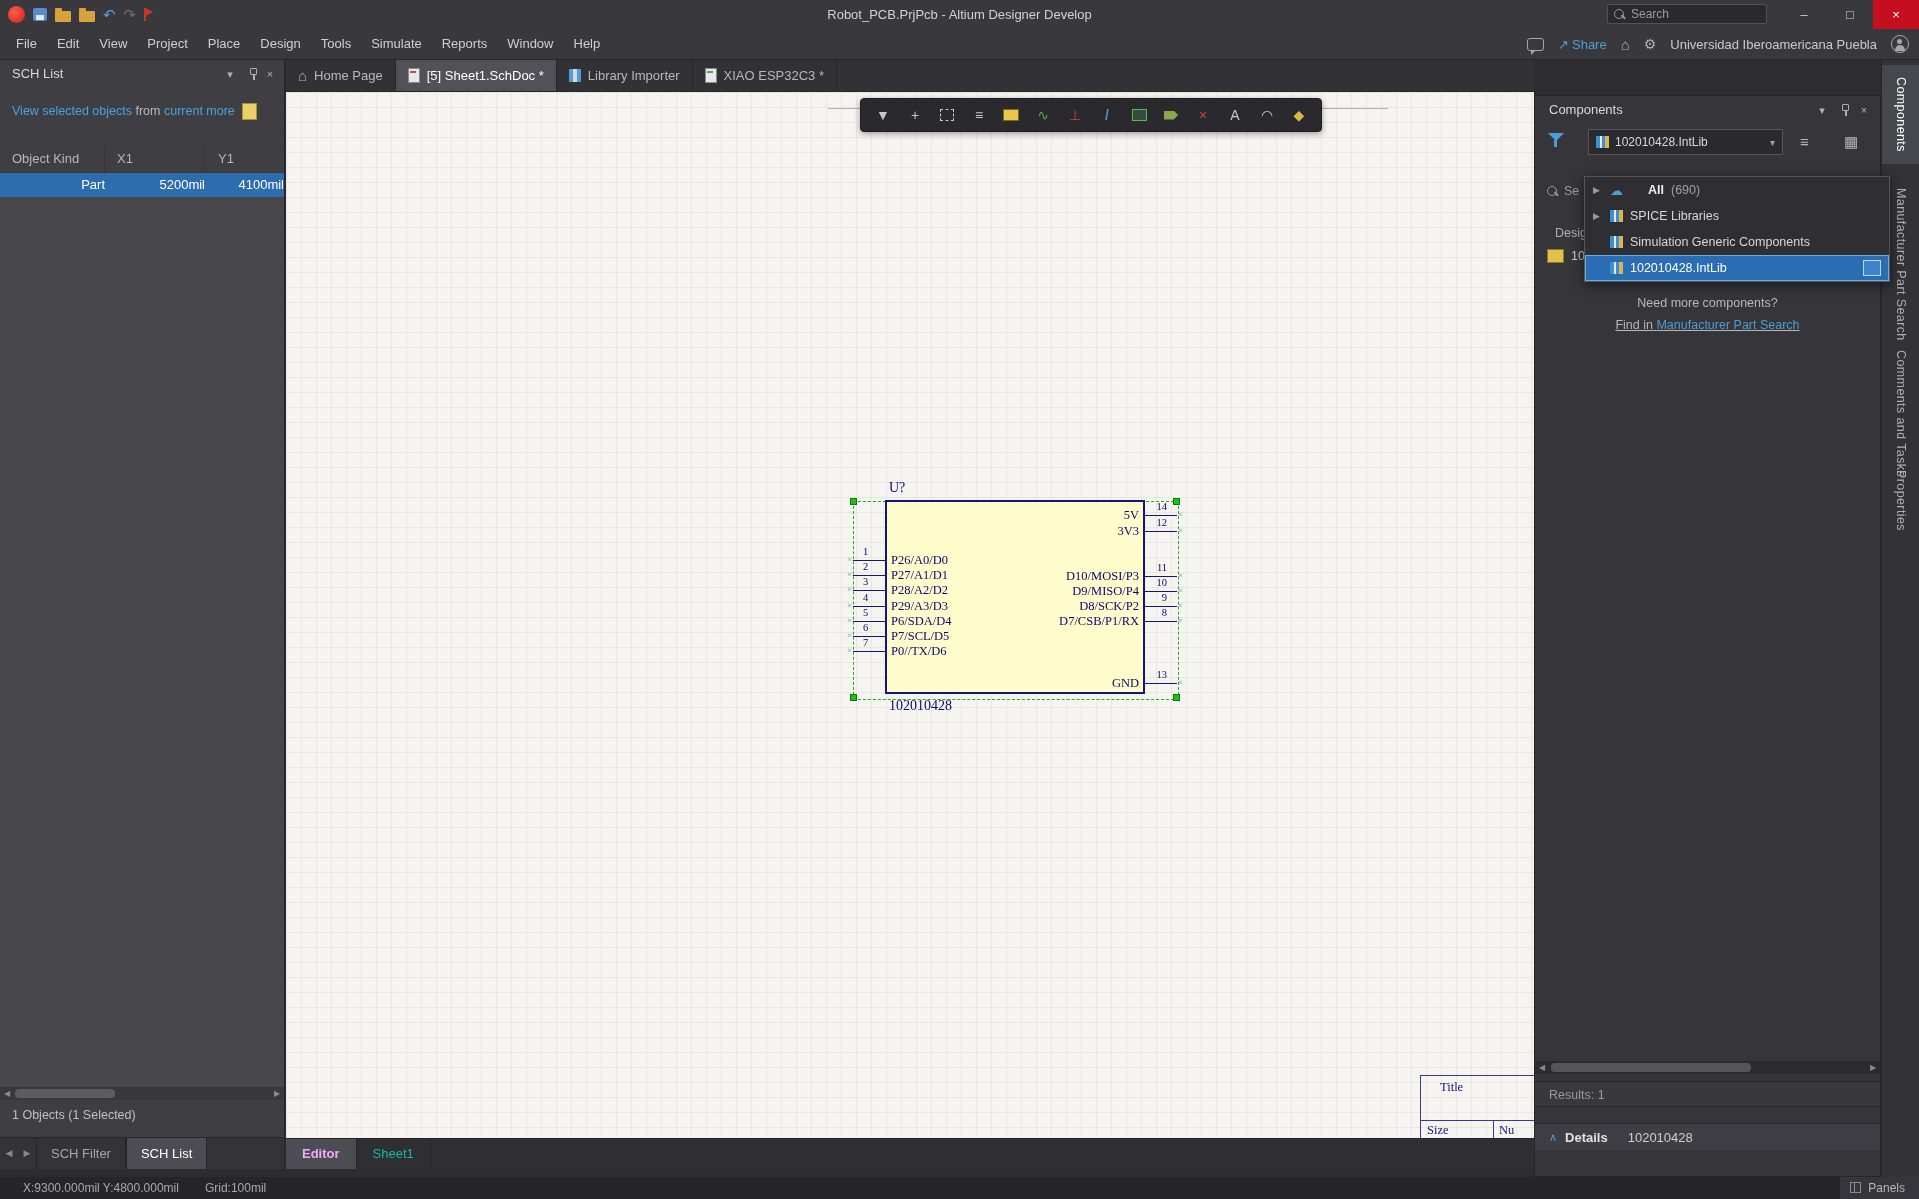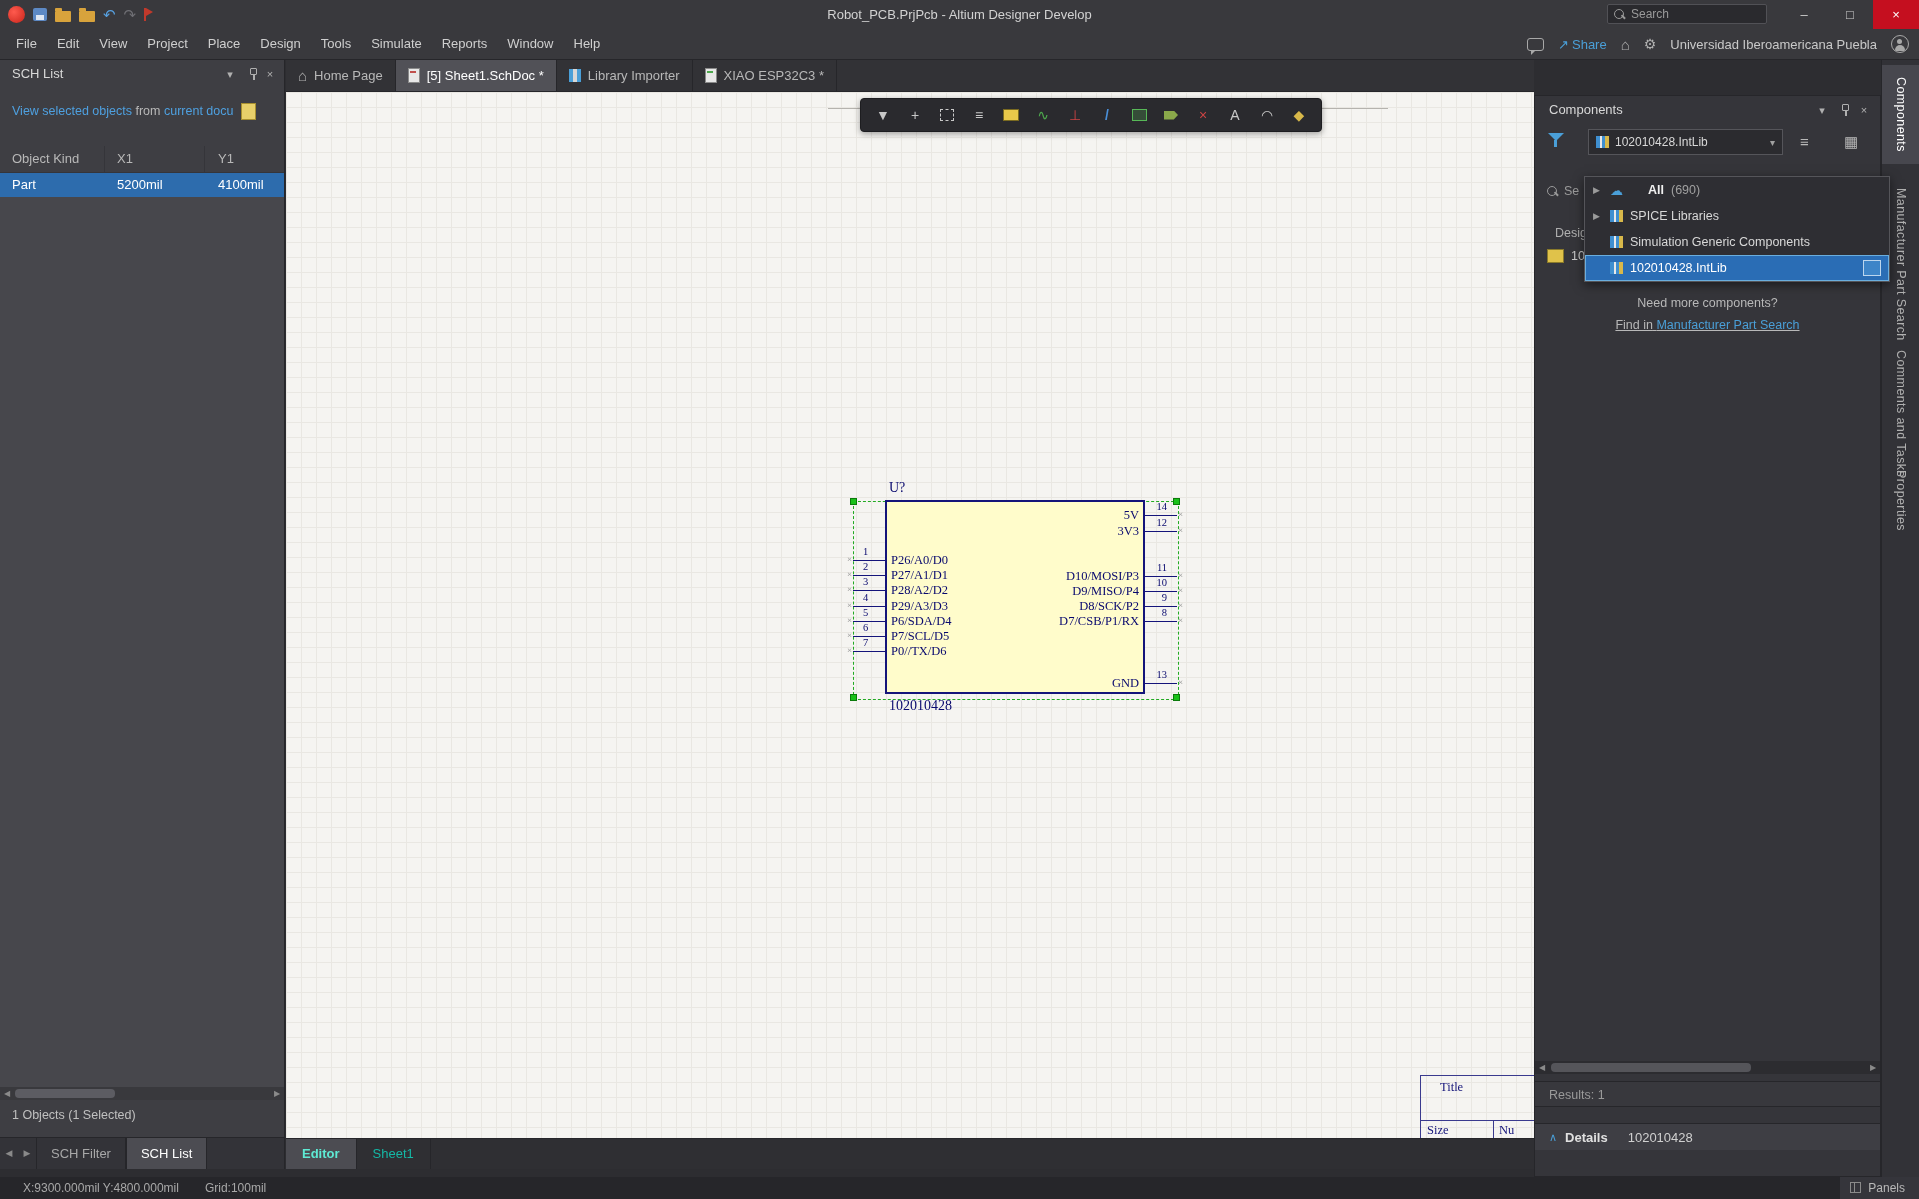--- a/index.html
+++ b/index.html
@@ -49,21 +49,21 @@
   .pinicon:after{content:"";position:absolute;left:5px;top:7px;width:2px;height:5px;background:#b0b0b0;}
   .link-row{position:absolute;left:12px;top:43px;white-space:nowrap;font-size:12.5px;}
   .lnk{color:#4ea0e0;} .midtxt{color:#b8b8b8;}
   .doc-ico{display:inline-block;width:13px;height:15px;background:#e8d06a;border:1px solid #a89030;vertical-align:middle;margin-left:4px;}
   .tbl{position:absolute;left:0;top:86px;width:100%;height:941px;background:#47474c;}
   .tbl-head{display:flex;height:26px;line-height:26px;background:#3e3e43;border-bottom:1px solid #35353a;color:#b8b8b8;}
   .c1{width:105px;padding-left:12px;box-sizing:border-box;border-right:1px solid #35353a;}
   .c2{width:100px;padding-left:12px;box-sizing:border-box;border-right:1px solid #35353a;}
   .c3{flex:1;padding-left:13px;box-sizing:border-box;}
   .tbl-row{display:flex;height:24px;line-height:24px;}
-  .tbl-row.selected{background:#2d6cad;color:#fff;}
+  .tbl-row.selected{background:#2d6cad;color:#fff;text-align:right;}
   .tbl-row .c1,.tbl-row .c2{border-right:none;}
   .hscroll{position:absolute;left:0;top:1027px;width:100%;height:13px;background:#39393d;}
   .hs-arrow{position:absolute;top:0;width:14px;text-align:center;font-size:8px;line-height:13px;color:#8a8a8a;}
   .hs-thumb{position:absolute;left:15px;top:2px;width:100px;height:9px;background:#5c5c62;border-radius:4px;}
   .panel-status{position:absolute;left:12px;top:1048px;color:#c0c0c0;font-size:12.5px;}
   .panel-tabs{position:absolute;left:0;bottom:0;width:100%;height:31px;background:#333338;border-top:1px solid #26262a;display:flex;align-items:stretch;}
   .ptab-arrow{width:18px;text-align:center;line-height:31px;color:#8a8a8a;font-size:9px;}
   .ptab{padding:0 14px;line-height:31px;color:#a8a8a8;border-right:1px solid #26262a;border-left:1px solid #26262a;}
   .ptab.active{background:#4c4c52;color:#fff;}
 
@@ -101,21 +101,21 @@
   .pin .nm{position:absolute;top:1px;font-size:12.5px;white-space:nowrap;}
   .pin.l .nm{left:38px;} .pin.r .nm{right:38px;text-align:right;}
   .pin .pc{position:absolute;top:2px;font-size:9px;color:#8f8f8f;}
   .pin.l .pc{left:-6px;} .pin.r .pc{right:-6px;}
   .tbl-line{position:absolute;border-color:#3a3a8e;}
   .tb-text{position:absolute;font-family:"Liberation Serif",serif;color:#14147a;font-size:12.5px;}
 
   
   .edtabs{position:absolute;left:286px;top:1138px;width:1248px;height:31px;background:#2f2f33;border-top:1px solid #26262a;display:flex;box-sizing:border-box;}
   .etab{padding:0 16px;line-height:29px;color:#14b8a6;border-right:1px solid #26262a;}
-  .etab.active{background:#4c4c52;color:#5eead4;font-weight:bold;}
+  .etab.active{background:#4c4c52;color:#f0abfc;font-weight:bold;}
 
   
   .comp-panel{position:absolute;left:1534px;top:95px;width:347px;height:1082px;background:#35353a;border:1px solid #26262a;box-sizing:border-box;}
   .cp-head{position:absolute;left:0;top:0;width:100%;height:28px;line-height:28px;}
   .cp-head .ttl{padding-left:14px;color:#d8d8d8;}
   .funnel{position:absolute;left:12px;top:36px;width:18px;height:16px;}
   .funnel:before{content:"";position:absolute;left:1px;top:1px;border-left:8px solid transparent;border-right:8px solid transparent;border-top:8px solid #4a9fd8;}
   .funnel:after{content:"";position:absolute;left:7px;top:8px;width:3px;height:7px;background:#4a9fd8;}
   .dd{position:absolute;left:53px;top:33px;width:195px;height:26px;background:#2b2b2f;border:1px solid #55555a;display:flex;align-items:center;gap:6px;padding:0 7px;box-sizing:border-box;}
   .dd-txt{flex:1;font-size:12px;color:#d8d8d8;white-space:nowrap;overflow:hidden;}
@@ -209,21 +209,21 @@
   <div class="schlist">
     <div class="panel-head">
       <span class="ttl">SCH List</span>
       <span class="phicon" style="right:44px;">▾</span>
       <span class="pinicon" style="right:26px;"></span>
       <span class="phicon" style="right:4px;">×</span>
     </div>
     <div class="link-row">
       <span class="lnk">View selected objects</span>
       <span class="midtxt"> </span><span class="midtxt">from</span><span class="midtxt"> </span>
-      <span class="lnk">current docu</span>
+      <span class="lnk">current more</span>
       <span class="doc-ico"></span>
     </div>
     <div class="tbl">
       <div class="tbl-head">
         <span class="c1">Object Kind</span>
         <span class="c2">X1</span>
         <span class="c3">Y1</span>
       </div>
       <div class="tbl-row selected">
         <span class="c1">Part</span>

